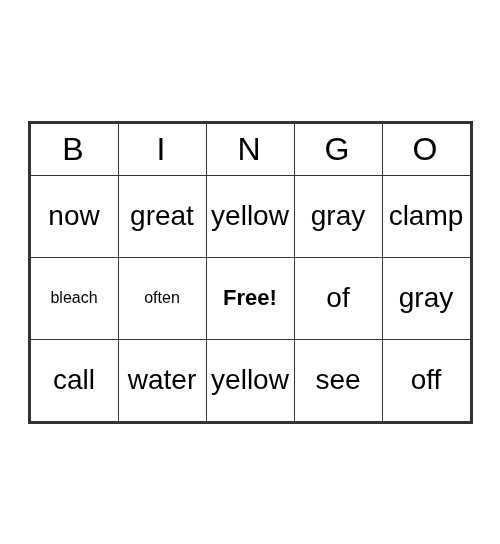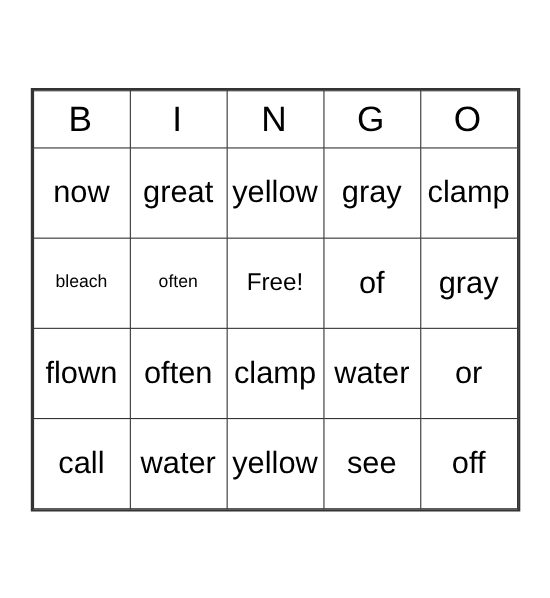--- a/index.html
+++ b/index.html
@@ -44,21 +44,21 @@
     }
 
     .data-row td {
       width: 88px;
       height: 82px;
       font-size: 28px;
     }
 
     .free-cell {
       font-size: 22px !important;
-      font-weight: normal;
+      font-weight: bold;
     }
 
     .small-text {
       font-size: 16px !important;
       margin-top: 12px;
     }
   </style>
 </head>
 <body>
 
@@ -82,27 +82,20 @@
         <td>clamp</td>
       </tr>
       <tr class="data-row">
         <td class="small-text">bleach</td>
         <td class="small-text">often</td>
         <td class="free-cell">Free!</td>
         <td>of</td>
         <td>gray</td>
       </tr>
       <tr class="data-row">
-        <td>flown</td>
-        <td>often</td>
-        <td>clamp</td>
-        <td>water</td>
-        <td>or</td>
-      </tr>
-      <tr class="data-row">
         <td>call</td>
         <td>water</td>
         <td>yellow</td>
         <td>see</td>
         <td>off</td>
       </tr>
     </tbody>
   </table>
 </div>
 

